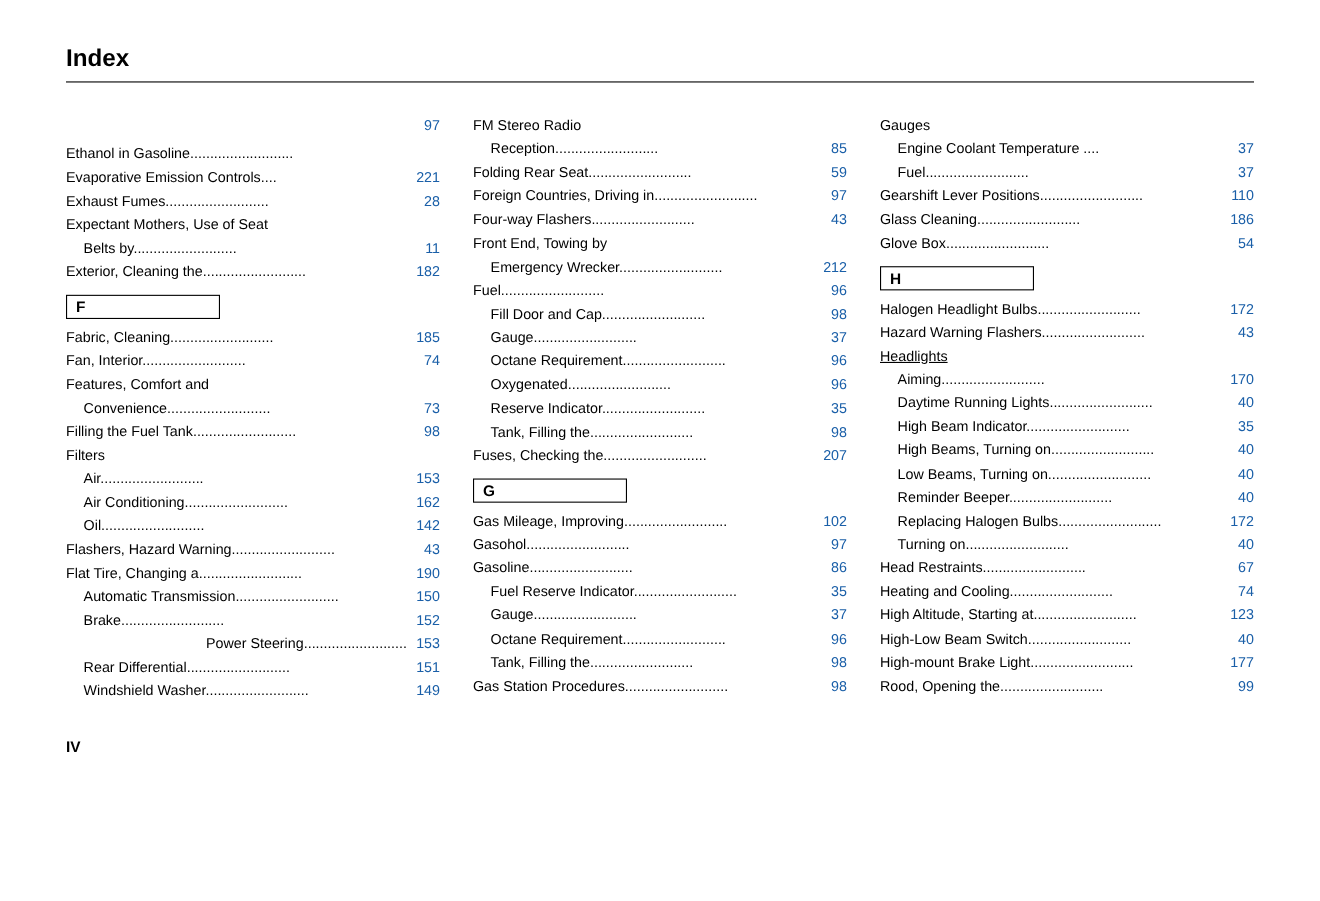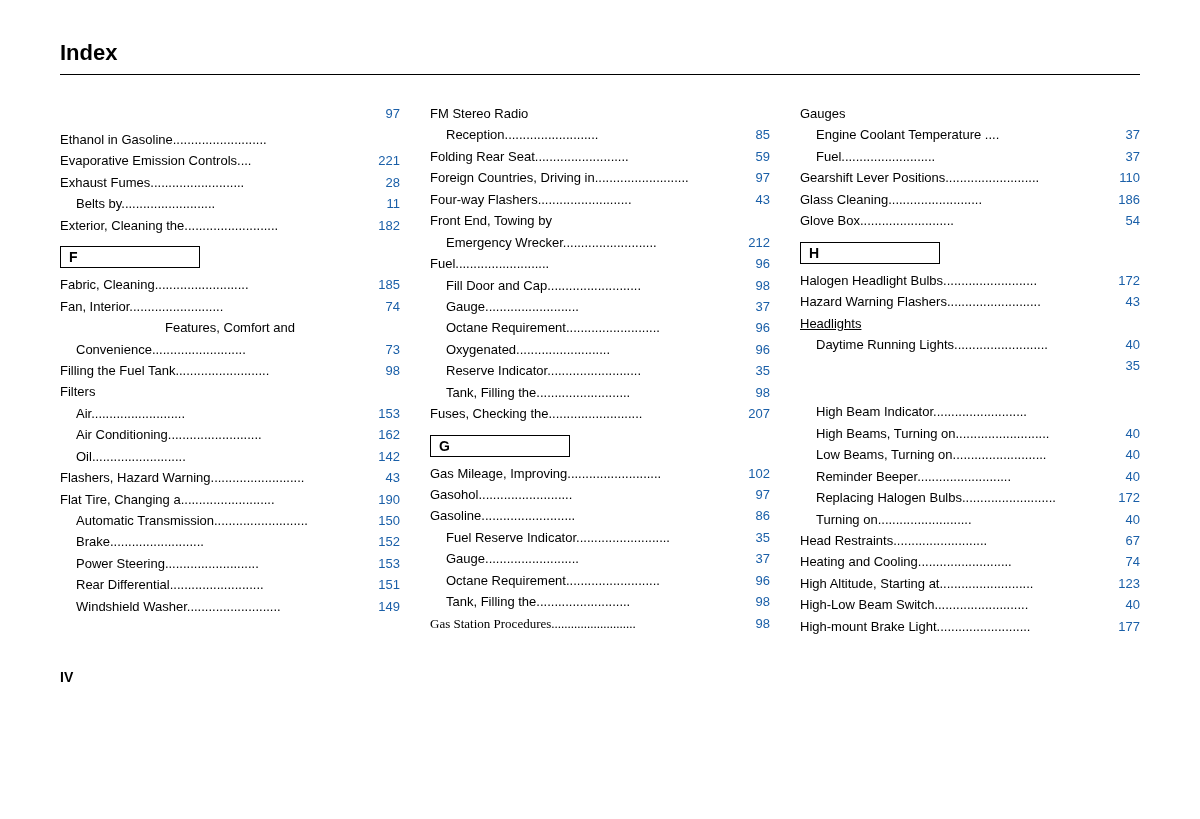--- a/index.html
+++ b/index.html
@@ -79,20 +79,23 @@
       </div>
       <div class="entry-line">
         <span style="padding-left: 0px; flex: 1 1 0%; white-space: nowrap; overflow: hidden;">Evaporative Emission Controls....</span>
         <span class="entry-page">221</span>
       </div>
       <div class="entry-line">
         <span style="padding-left: 0px; flex: 1 1 0%; white-space: nowrap; overflow: hidden;">Exhaust Fumes..........................</span>
         <span class="entry-page">28</span>
       </div>
       <div class="entry-line">
+        <span style="padding-left: 0px; flex: 1 1 0%; white-space: nowrap; overflow: hidden;">Expectant Mothers, Use of Seat</span>
+      </div>
+      <div class="entry-line">
         <span style="padding-left: 16px; flex: 1 1 0%; white-space: nowrap; overflow: hidden;">Belts by..........................</span>
         <span class="entry-page">11</span>
       </div>
       <div class="entry-line">
         <span style="padding-left: 0px; flex: 1 1 0%; white-space: nowrap; overflow: hidden;">Exterior, Cleaning the..........................</span>
         <span class="entry-page">182</span>
       </div>
       <div class="section-header">
         <div class="section-header-box">
           <span class="section-header-letter">F</span>
@@ -100,21 +103,21 @@
       </div>
       <div class="entry-line">
         <span style="padding-left: 0px; flex: 1 1 0%; white-space: nowrap; overflow: hidden;">Fabric, Cleaning..........................</span>
         <span class="entry-page">185</span>
       </div>
       <div class="entry-line">
         <span style="padding-left: 0px; flex: 1 1 0%; white-space: nowrap; overflow: hidden;">Fan, Interior..........................</span>
         <span class="entry-page">74</span>
       </div>
       <div class="entry-line">
-        <span style="padding-left: 0px; flex: 1 1 0%; white-space: nowrap; overflow: hidden; text-align: center;">Features, Comfort and</span>
+        <span style="padding-left: 0px; flex: 1 1 0%; white-space: nowrap; overflow: hidden;">Features, Comfort and</span>
       </div>
       <div class="entry-line">
         <span style="padding-left: 16px; flex: 1 1 0%; white-space: nowrap; overflow: hidden;">Convenience..........................</span>
         <span class="entry-page">73</span>
       </div>
       <div class="entry-line">
         <span style="padding-left: 0px; flex: 1 1 0%; white-space: nowrap; overflow: hidden;">Filling the Fuel Tank..........................</span>
         <span class="entry-page">98</span>
       </div>
       <div class="entry-line">
@@ -142,21 +145,21 @@
       </div>
       <div class="entry-line">
         <span style="padding-left: 16px; flex: 1 1 0%; white-space: nowrap; overflow: hidden;">Automatic Transmission..........................</span>
         <span class="entry-page">150</span>
       </div>
       <div class="entry-line">
         <span style="padding-left: 16px; flex: 1 1 0%; white-space: nowrap; overflow: hidden;">Brake..........................</span>
         <span class="entry-page">152</span>
       </div>
       <div class="entry-line">
-        <span style="padding-left: 16px; flex: 1 1 0%; white-space: nowrap; overflow: hidden;">Power Steering..........................</span>
+        <span style="padding-left: 16px; flex: 1 1 0%; white-space: nowrap; overflow: hidden; text-align: right;">Power Steering..........................</span>
         <span class="entry-page">153</span>
       </div>
       <div class="entry-line">
         <span style="padding-left: 16px; flex: 1 1 0%; white-space: nowrap; overflow: hidden;">Rear Differential..........................</span>
         <span class="entry-page">151</span>
       </div>
       <div class="entry-line">
         <span style="padding-left: 16px; flex: 1 1 0%; white-space: nowrap; overflow: hidden;">Windshield Washer..........................</span>
         <span class="entry-page">149</span>
       </div>
@@ -247,21 +250,21 @@
       </div>
       <div class="entry-line">
         <span style="padding-left: 16px; flex: 1 1 0%; white-space: nowrap; overflow: hidden;">Octane Requirement..........................</span>
         <span class="entry-page">96</span>
       </div>
       <div class="entry-line">
         <span style="padding-left: 16px; flex: 1 1 0%; white-space: nowrap; overflow: hidden;">Tank, Filling the..........................</span>
         <span class="entry-page">98</span>
       </div>
       <div class="entry-line">
-        <span style="padding-left: 0px; flex: 1 1 0%; white-space: nowrap; overflow: hidden; font-family: Liberation Serif, serif;">Gas Station Procedures..........................</span>
+        <span style="padding-left: 0px; flex: 1 1 0%; white-space: nowrap; overflow: hidden;">Gas Station Procedures..........................</span>
         <span class="entry-page">98</span>
       </div>
     </div>
     <div class="column">
       <div class="entry-line">
         <span style="padding-left: 0px; flex: 1 1 0%; white-space: nowrap; overflow: hidden;">Gauges</span>
       </div>
       <div class="entry-line">
         <span style="padding-left: 16px; flex: 1 1 0%; white-space: nowrap; overflow: hidden;">Engine Coolant Temperature ....</span>
         <span class="entry-page">37</span>
@@ -292,25 +295,29 @@
         <span class="entry-page">172</span>
       </div>
       <div class="entry-line">
         <span style="padding-left: 0px; flex: 1 1 0%; white-space: nowrap; overflow: hidden;">Hazard Warning Flashers..........................</span>
         <span class="entry-page">43</span>
       </div>
       <div class="entry-line">
         <span style="padding-left: 0px; flex: 1 1 0%; white-space: nowrap; overflow: hidden; text-decoration: underline;">Headlights</span>
       </div>
       <div class="entry-line">
+        <span style="padding-left: 16px; flex: 1 1 0%; white-space: nowrap; overflow: hidden;">Aiming..........................</span>
+        <span class="entry-page">170</span>
+      </div>
+      <div class="entry-line">
         <span style="padding-left: 16px; flex: 1 1 0%; white-space: nowrap; overflow: hidden;">Daytime Running Lights..........................</span>
         <span class="entry-page">40</span>
       </div>
       <div class="entry-line">
-        <span style="padding-left: 16px; flex: 1 1 0%; white-space: nowrap; overflow: hidden; margin-top: 46px;">High Beam Indicator..........................</span>
+        <span style="padding-left: 16px; flex: 1 1 0%; white-space: nowrap; overflow: hidden;">High Beam Indicator..........................</span>
         <span class="entry-page">35</span>
       </div>
       <div class="entry-line">
         <span style="padding-left: 16px; flex: 1 1 0%; white-space: nowrap; overflow: hidden;">High Beams, Turning on..........................</span>
         <span class="entry-page">40</span>
       </div>
       <div class="entry-line">
         <span style="padding-left: 16px; flex: 1 1 0%; white-space: nowrap; overflow: hidden;">Low Beams, Turning on..........................</span>
         <span class="entry-page">40</span>
       </div>
@@ -338,17 +345,21 @@
         <span style="padding-left: 0px; flex: 1 1 0%; white-space: nowrap; overflow: hidden;">High Altitude, Starting at..........................</span>
         <span class="entry-page">123</span>
       </div>
       <div class="entry-line">
         <span style="padding-left: 0px; flex: 1 1 0%; white-space: nowrap; overflow: hidden;">High-Low Beam Switch..........................</span>
         <span class="entry-page">40</span>
       </div>
       <div class="entry-line">
         <span style="padding-left: 0px; flex: 1 1 0%; white-space: nowrap; overflow: hidden;">High-mount Brake Light..........................</span>
         <span class="entry-page">177</span>
+      </div>
+      <div class="entry-line">
+        <span style="padding-left: 0px; flex: 1 1 0%; white-space: nowrap; overflow: hidden;">Rood, Opening the..........................</span>
+        <span class="entry-page">99</span>
       </div>
     </div>
   </div>
 
 <div class="footer-label">IV</div>
 
 </body></html>

